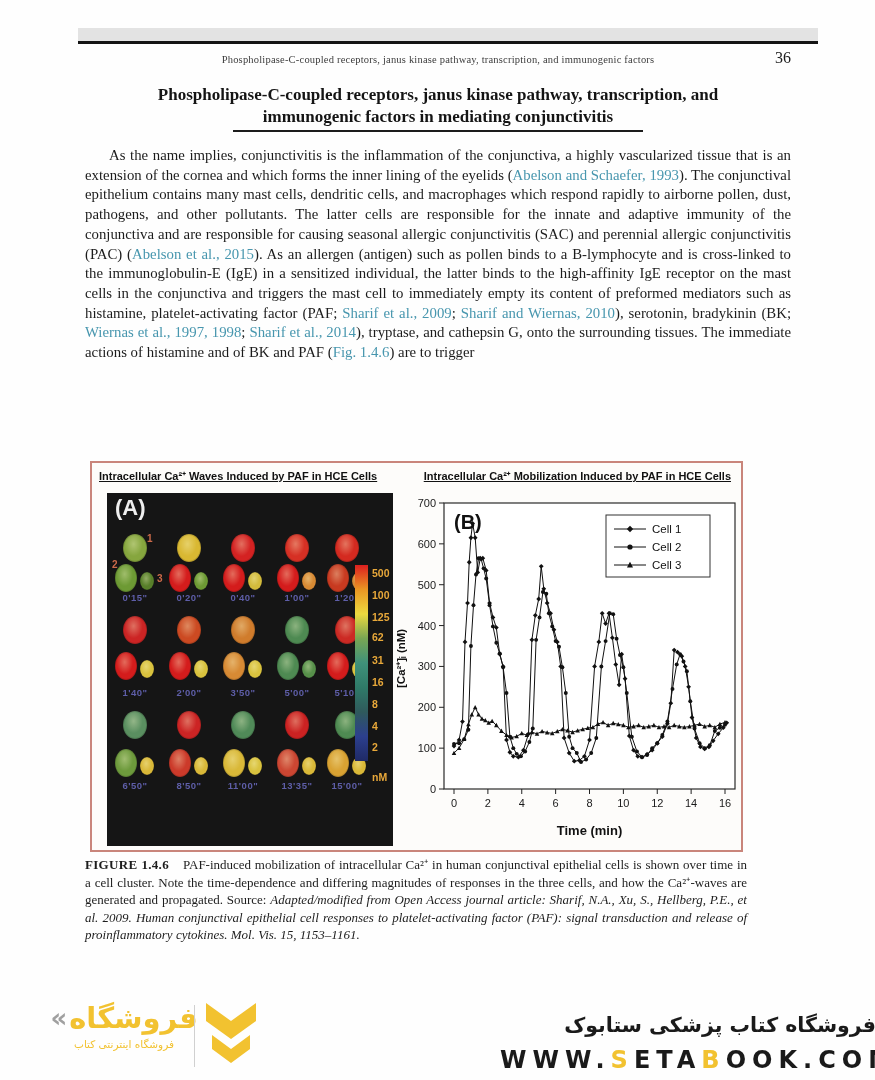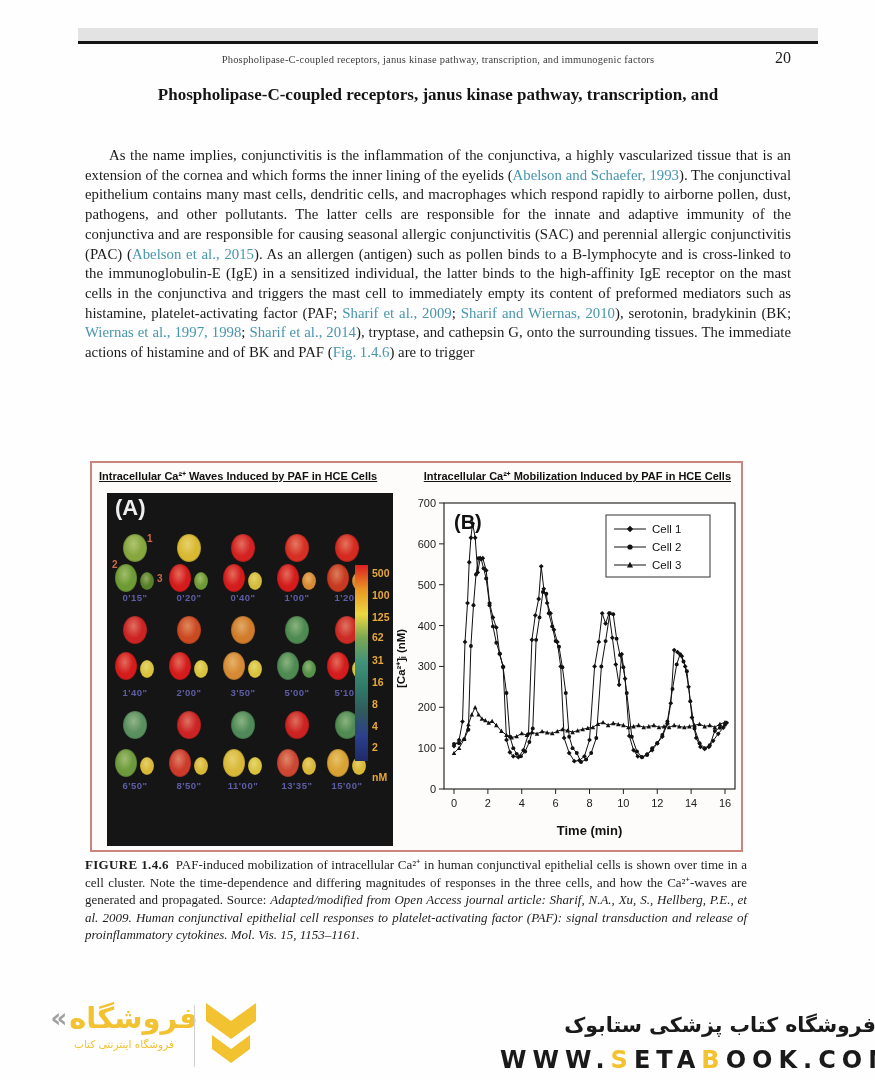--- a/index.html
+++ b/index.html
@@ -42,21 +42,21 @@
           writing-mode:vertical-rl;transform:rotate(180deg);
           font:bold 11.5px "Liberation Sans",sans-serif;color:#111;text-align:center;}
   #chartB{position:absolute;left:316px;top:26px;width:333px;height:359px;}
   .tick{font:11px "Liberation Sans",sans-serif;fill:#1a1a1a;}
   .legend-t{font:11.5px "Liberation Sans",sans-serif;fill:#111;}
   .xlabel{font:bold 13px "Liberation Sans",sans-serif;fill:#111;}
   .panel-label{font:bold 20px "Liberation Sans",sans-serif;fill:#111;}
 
   .caption{position:absolute;left:85px;top:856px;width:662px;
            font-size:13px;line-height:17.6px;text-align:justify;color:#1d1d1d;}
-  .caption b{margin-right:7px;letter-spacing:.3px;}
+  .caption b{margin-right:14px;letter-spacing:.3px;}
 
   
   .footer{position:absolute;left:58px;top:995px;width:762px;height:85px;font-family:"DejaVu Sans",sans-serif;}
   .logo-block{position:absolute;left:2px;top:6px;width:128px;text-align:center;}
   .logo-row{display:flex;align-items:center;justify-content:center;gap:2px;}
   .guillemet{color:var(--lgray,#a0a0a0);font-size:26px;font-weight:bold;line-height:30px;}
   .logo-word{color:var(--yellow,#f2c230);font-size:29px;font-weight:bold;line-height:34px;direction:rtl;}
   .logo-sub{color:var(--yellow,#f2c230);font-size:10.5px;margin-top:3px;direction:rtl;}
   .logo-divider{position:absolute;left:136px;top:10px;width:1px;height:62px;background:#d0d0d0;}
   .chevron-mark{position:absolute;left:146px;top:4px;width:54px;height:74px;}
@@ -67,25 +67,26 @@
 </style>
 </head>
 <body>
 
 <div class="page">
 
   <div class="topbar"></div>
 
   <div class="runhead-row">
     <div class="runhead">Phospholipase-C-coupled receptors, janus kinase pathway, transcription, and immunogenic factors</div>
-    <div class="pagenum">20</div>
+    <div class="pagenum">36</div>
   </div>
 
   <h1 class="heading">
     <span>Phospholipase-C-coupled receptors, janus kinase pathway, transcription, and</span><br>
+    <span class="hl2">immunogenic factors in mediating conjunctivitis</span>
   </h1>
 
   <p class="body-text" id="paragraph"><span>As the name implies, conjunctivitis is the inflammation of the conjunctiva, a highly vascularized tissue that is an extension of the cornea and which forms the inner lining of the eyelids (</span><a class="cite-link" href="#">Abelson and Schaefer, 1993</a><span>). The conjunctival epithelium contains many mast cells, dendritic cells, and macrophages which respond rapidly to airborne pollen, dust, pathogens, and other pollutants. The latter cells are responsible for the innate and adaptive immunity of the conjunctiva and are responsible for causing seasonal allergic conjunctivitis (SAC) and perennial allergic conjunctivitis (PAC) (</span><a class="cite-link" href="#">Abelson et al., 2015</a><span>). As an allergen (antigen) such as pollen binds to a B-lymphocyte and is cross-linked to the immunoglobulin-E (IgE) in a sensitized individual, the latter binds to the high-affinity IgE receptor on the mast cells in the conjunctiva and triggers the mast cell to immediately empty its content of preformed mediators such as histamine, platelet-activating factor (PAF; </span><a class="cite-link" href="#">Sharif et al., 2009</a><span>; </span><a class="cite-link" href="#">Sharif and Wiernas, 2010</a><span>), serotonin, bradykinin (BK; </span><a class="cite-link" href="#">Wiernas et al., 1997, 1998</a><span>; </span><a class="cite-link" href="#">Sharif et al., 2014</a><span>), tryptase, and cathepsin G, onto the surrounding tissues. The immediate actions of histamine and of BK and PAF (</span><a class="cite-link" href="#">Fig. 1.4.6</a><span>) are to trigger</span></p>
 
   <div class="figure-box">
     <div class="fig-titles">
       <span class="fig-title">Intracellular Ca²⁺ Waves  Induced by PAF in HCE Cells</span>
       <span class="fig-title">Intracellular Ca²⁺ Mobilization Induced by PAF in HCE Cells</span>
     </div>
     <div class="panel-a" id="panelA">

